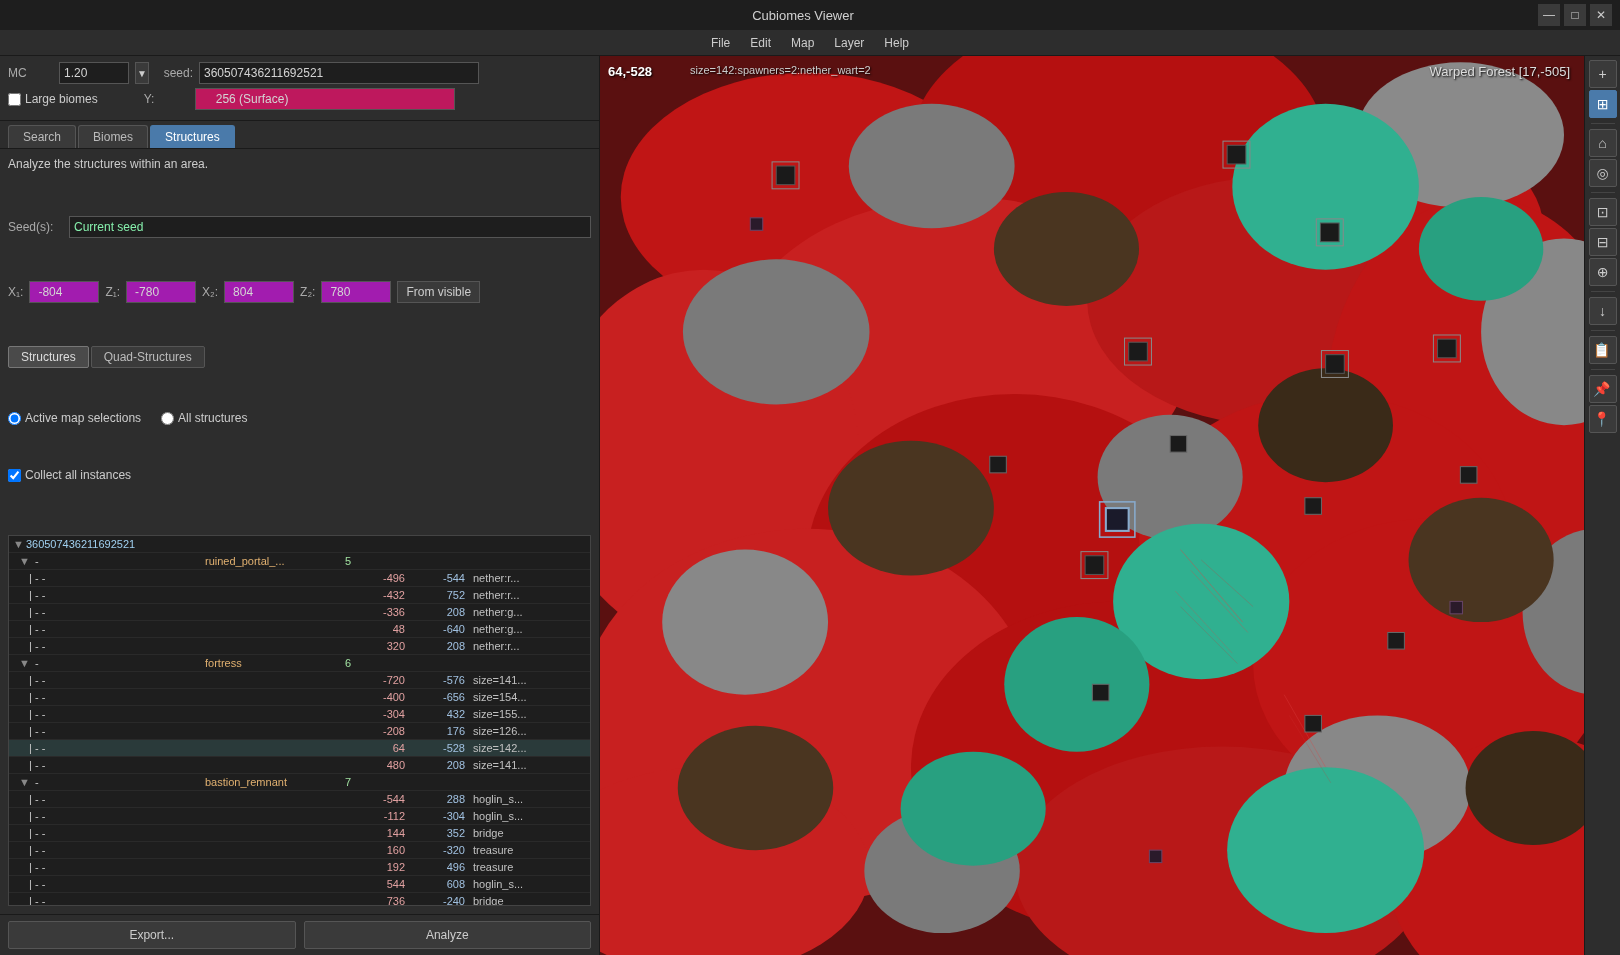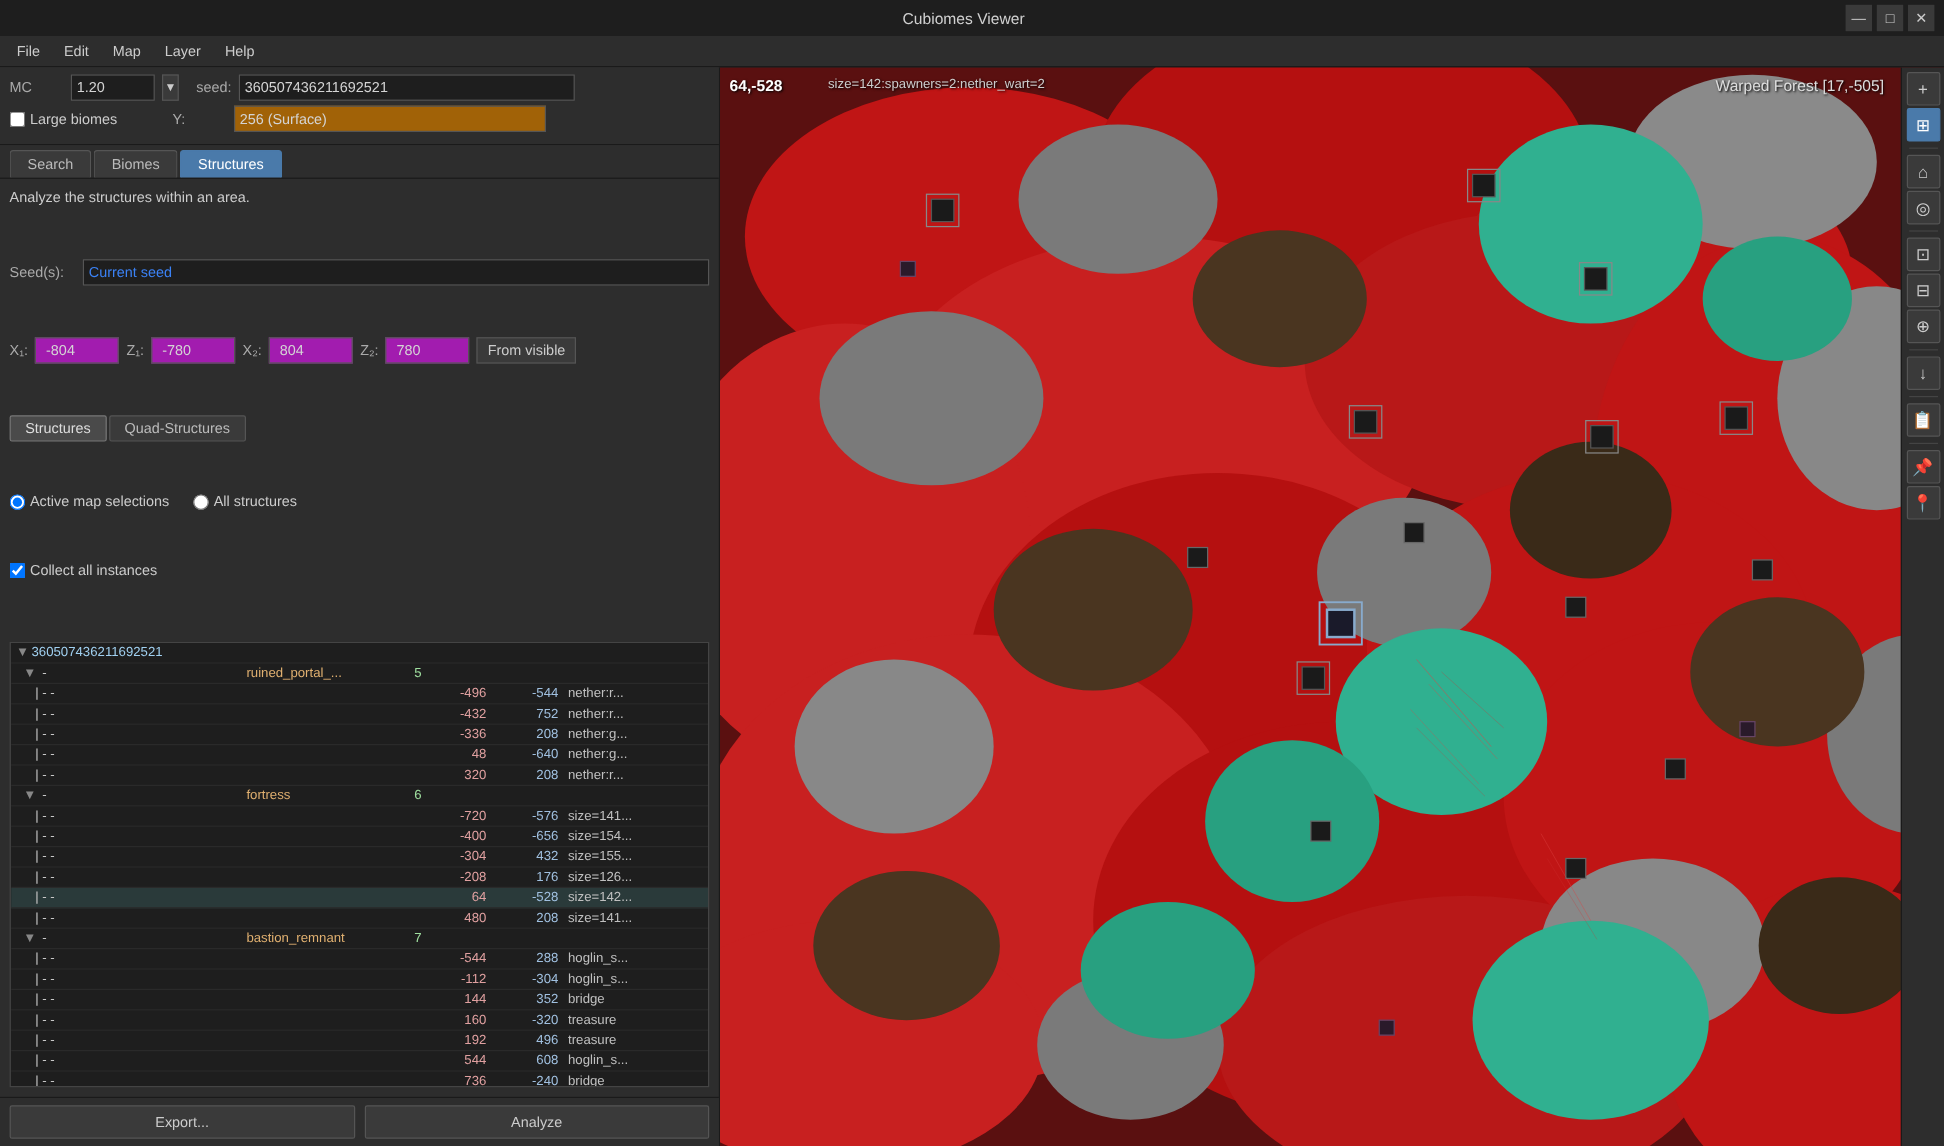--- a/index.html
+++ b/index.html
@@ -47,20 +47,21 @@
 
     
     #menu-bar {
       background: #2d2d2d;
       height: 26px;
       display: flex;
       align-items: center;
       padding: 0 4px;
       border-bottom: 1px solid #1a1a1a;
       flex-shrink: 0;
+      justify-content: center;
     }
     .menu-item {
       padding: 2px 10px;
       cursor: pointer;
       color: #ccc;
       font-size: 12px;
       border-radius: 2px;
     }
 
     
@@ -101,24 +102,24 @@
       background: #1e1e1e;
       border: 1px solid #555;
       color: #d4d4d4;
       padding: 2px 4px;
       font-size: 12px;
       height: 22px;
     }
     .mc-input { width: 70px; }
     .seed-input { width: 280px; }
     .y-select {
-      background: #a16207;
+      background: #be185d;
       border: 1px solid #555;
       color: #d4d4d4;
-      padding: 2px 4px;
+      padding: 2px 20px;
       font-size: 12px;
       height: 22px;
       width: 260px;
     }
     .mc-arrow {
       background: #3a3a3a;
       border: 1px solid #555;
       color: #ccc;
       width: 14px;
       height: 22px;
@@ -181,21 +182,21 @@
       gap: 6px;
     }
     .field-label {
       color: #aaa;
       font-size: 12px;
       min-width: 55px;
     }
     .field-select {
       background: #1e1e1e;
       border: 1px solid #555;
-      color: #3b82f6;
+      color: #86efac;
       padding: 2px 4px;
       font-size: 12px;
       height: 22px;
       flex: 1;
     }
     .coord-row {
       display: flex;
       align-items: center;
       gap: 6px;
       margin-bottom: 6px;

